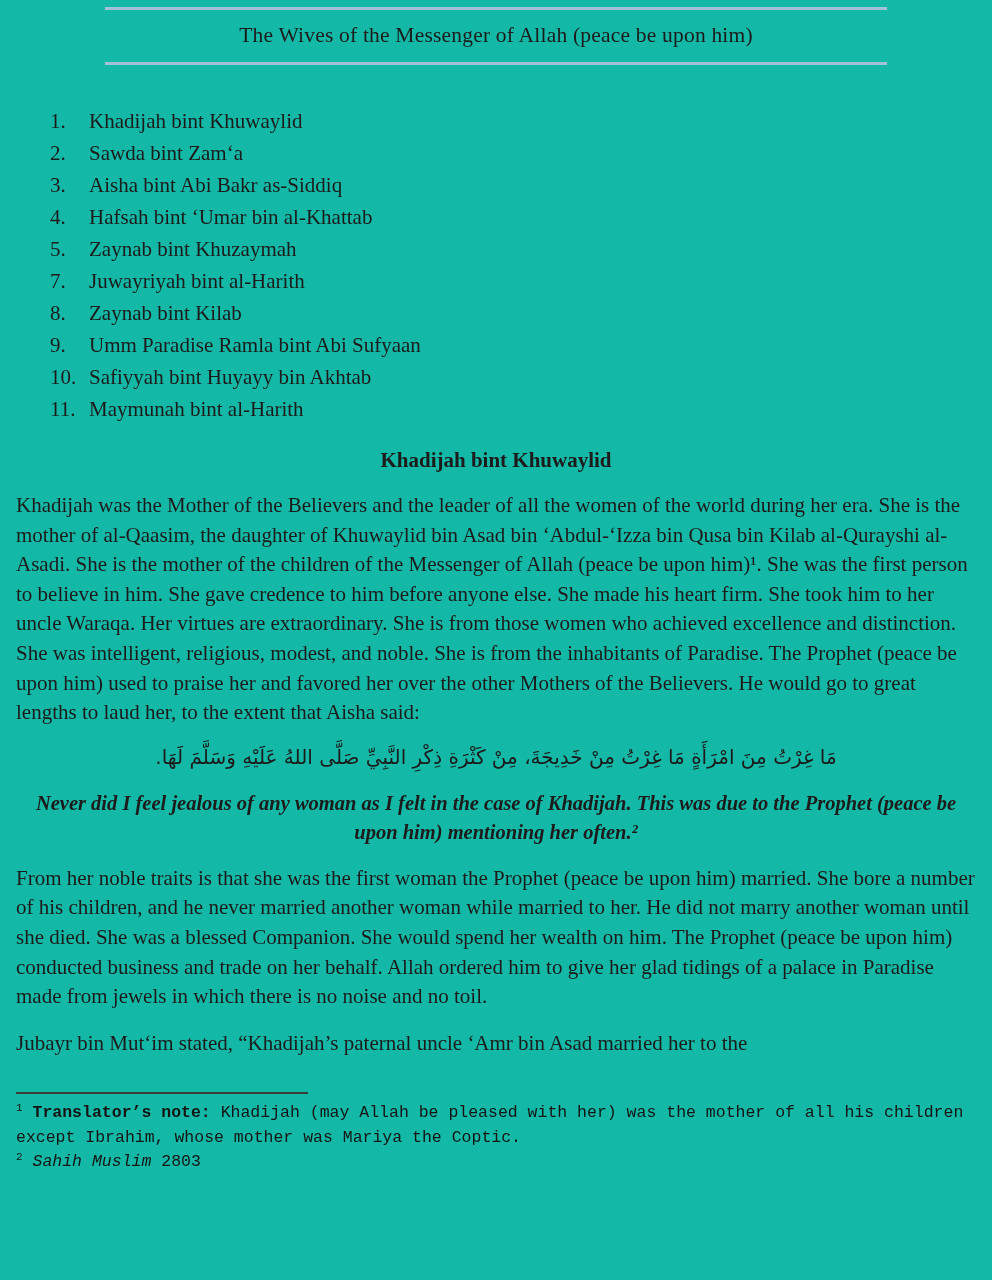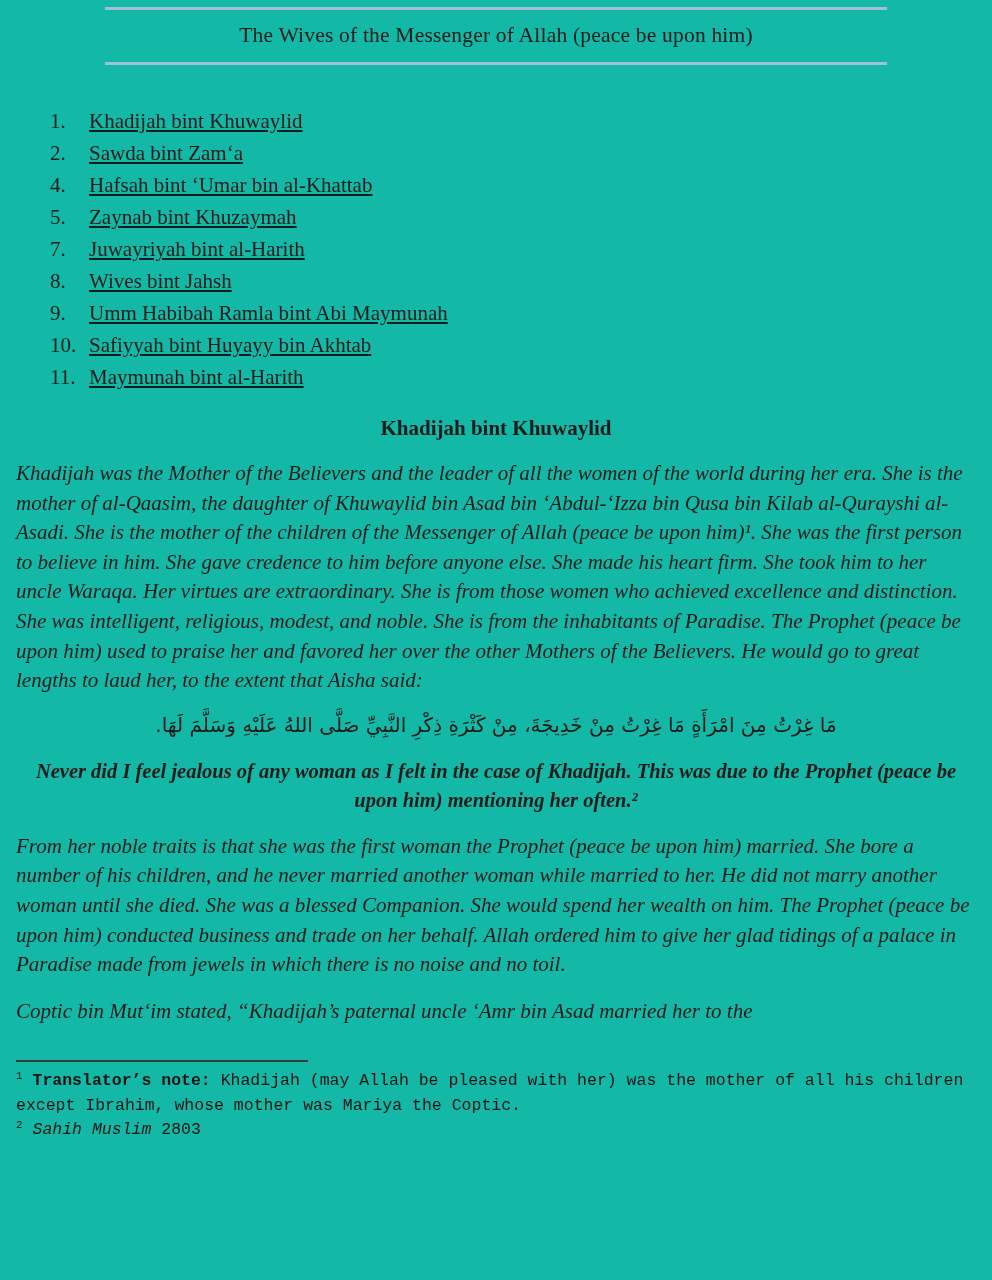--- a/index.html
+++ b/index.html
@@ -25,21 +25,20 @@
     font-size: 21.5px;
     font-weight: normal;
     text-align: center;
     margin: 13px 0 14px 0;
     letter-spacing: 0.2px;
   }
   .wives-list {
     list-style: none;
     margin: 40px 0 0 0;
     padding: 0 0 0 50px;
-    text-decoration: underline;
   }
   .wife-item {
     font-size: 21px;
     line-height: 32px;
     white-space: nowrap;
   }
   .wife-item .num {
     display: inline-block;
     width: 39px;
   }
@@ -48,21 +47,20 @@
     font-size: 21px;
     font-weight: bold;
     margin: 21px 0 0 0;
     line-height: 28px;
   }
   .body-par {
     font-size: 21px;
     line-height: 29.6px;
     margin: 17px 17px 0 16px;
     text-align: left;
-    font-style: italic;
   }
   .arabic-line {
     direction: rtl;
     unicode-bidi: embed;
     text-align: center;
     font-family: "DejaVu Sans", sans-serif;
     font-size: 20px;
     line-height: 32px;
     margin: 13px 0 0 0;
   }
@@ -98,40 +96,41 @@
 
   <div class="rule rule-top"></div>
 
   <h1 class="doc-title">The Wives of the Messenger of Allah (peace be upon him)</h1>
 
   <div class="rule"></div>
 
   <ol class="wives-list">
     <li class="wife-item"><span class="num">1.</span><span>Khadijah bint Khuwaylid</span></li>
     <li class="wife-item"><span class="num">2.</span><span>Sawda bint Zam‘a</span></li>
+    <li class="wife-item"><span class="num">3.</span><span>Aisha bint Abi Bakr as-Siddiq</span></li>
     <li class="wife-item"><span class="num">4.</span><span>Hafsah bint ‘Umar bin al-Khattab</span></li>
     <li class="wife-item"><span class="num">5.</span><span>Zaynab bint Khuzaymah</span></li>
     <li class="wife-item"><span class="num">7.</span><span>Juwayriyah bint al-Harith</span></li>
-    <li class="wife-item"><span class="num">8.</span><span>Wives bint Jahsh</span></li>
-    <li class="wife-item"><span class="num">9.</span><span>Umm Habibah Ramla bint Abi Maymunah</span></li>
+    <li class="wife-item"><span class="num">8.</span><span>Zaynab bint Kilab</span></li>
+    <li class="wife-item"><span class="num">9.</span><span>Umm Paradise Ramla bint Abi Sufyaan</span></li>
     <li class="wife-item"><span class="num">10.</span><span>Safiyyah bint Huyayy bin Akhtab</span></li>
     <li class="wife-item"><span class="num">11.</span><span>Maymunah bint al-Harith</span></li>
   </ol>
 
   <h2 class="section-heading">Khadijah bint Khuwaylid</h2>
 
   <p class="body-par">Khadijah was the Mother of the Believers and the leader of all the women of the world during her era. She is the mother of al-Qaasim, the daughter of Khuwaylid bin Asad bin ‘Abdul-‘Izza bin Qusa bin Kilab al-Qurayshi al-Asadi. She is the mother of the children of the Messenger of Allah (peace be upon him)¹. She was the first person to believe in him. She gave credence to him before anyone else. She made his heart firm. She took him to her uncle Waraqa. Her virtues are extraordinary. She is from those women who achieved excellence and distinction. She was intelligent, religious, modest, and noble. She is from the inhabitants of Paradise. The Prophet (peace be upon him) used to praise her and favored her over the other Mothers of the Believers. He would go to great lengths to laud her, to the extent that Aisha said:</p>
 
   <p class="arabic-line" dir="rtl">مَا غِرْتُ مِنَ امْرَأَةٍ مَا غِرْتُ مِنْ خَدِيجَةَ، مِنْ كَثْرَةِ ذِكْرِ النَّبِيِّ صَلَّى اللهُ عَلَيْهِ وَسَلَّمَ لَهَا.</p>
 
   <p class="quote-par">Never did I feel jealous of any woman as I felt in the case of Khadijah. This was due to the Prophet (peace be upon him) mentioning her often.²</p>
 
   <p class="body-par">From her noble traits is that she was the first woman the Prophet (peace be upon him) married. She bore a number of his children, and he never married another woman while married to her. He did not marry another woman until she died. She was a blessed Companion. She would spend her wealth on him. The Prophet (peace be upon him) conducted business and trade on her behalf. Allah ordered him to give her glad tidings of a palace in Paradise made from jewels in which there is no noise and no toil.</p>
 
-  <p class="body-par">Coptic bin Mut‘im stated, “Khadijah’s paternal uncle ‘Amr bin Asad married her to the</p>
+  <p class="body-par">Jubayr bin Mut‘im stated, “Khadijah’s paternal uncle ‘Amr bin Asad married her to the</p>
 
   <div class="fn-sep"></div>
 
   <div class="footnotes">
     <p><sup>1</sup> <b>Translator’s note:</b> <span>Khadijah (may Allah be pleased with her) was the mother of all his children except Ibrahim, whose mother was Mariya the Coptic.</span></p>
     <p><sup>2</sup> <i class="fn-source">Sahih Muslim</i> <span>2803</span></p>
   </div>
 
 </div>
 

